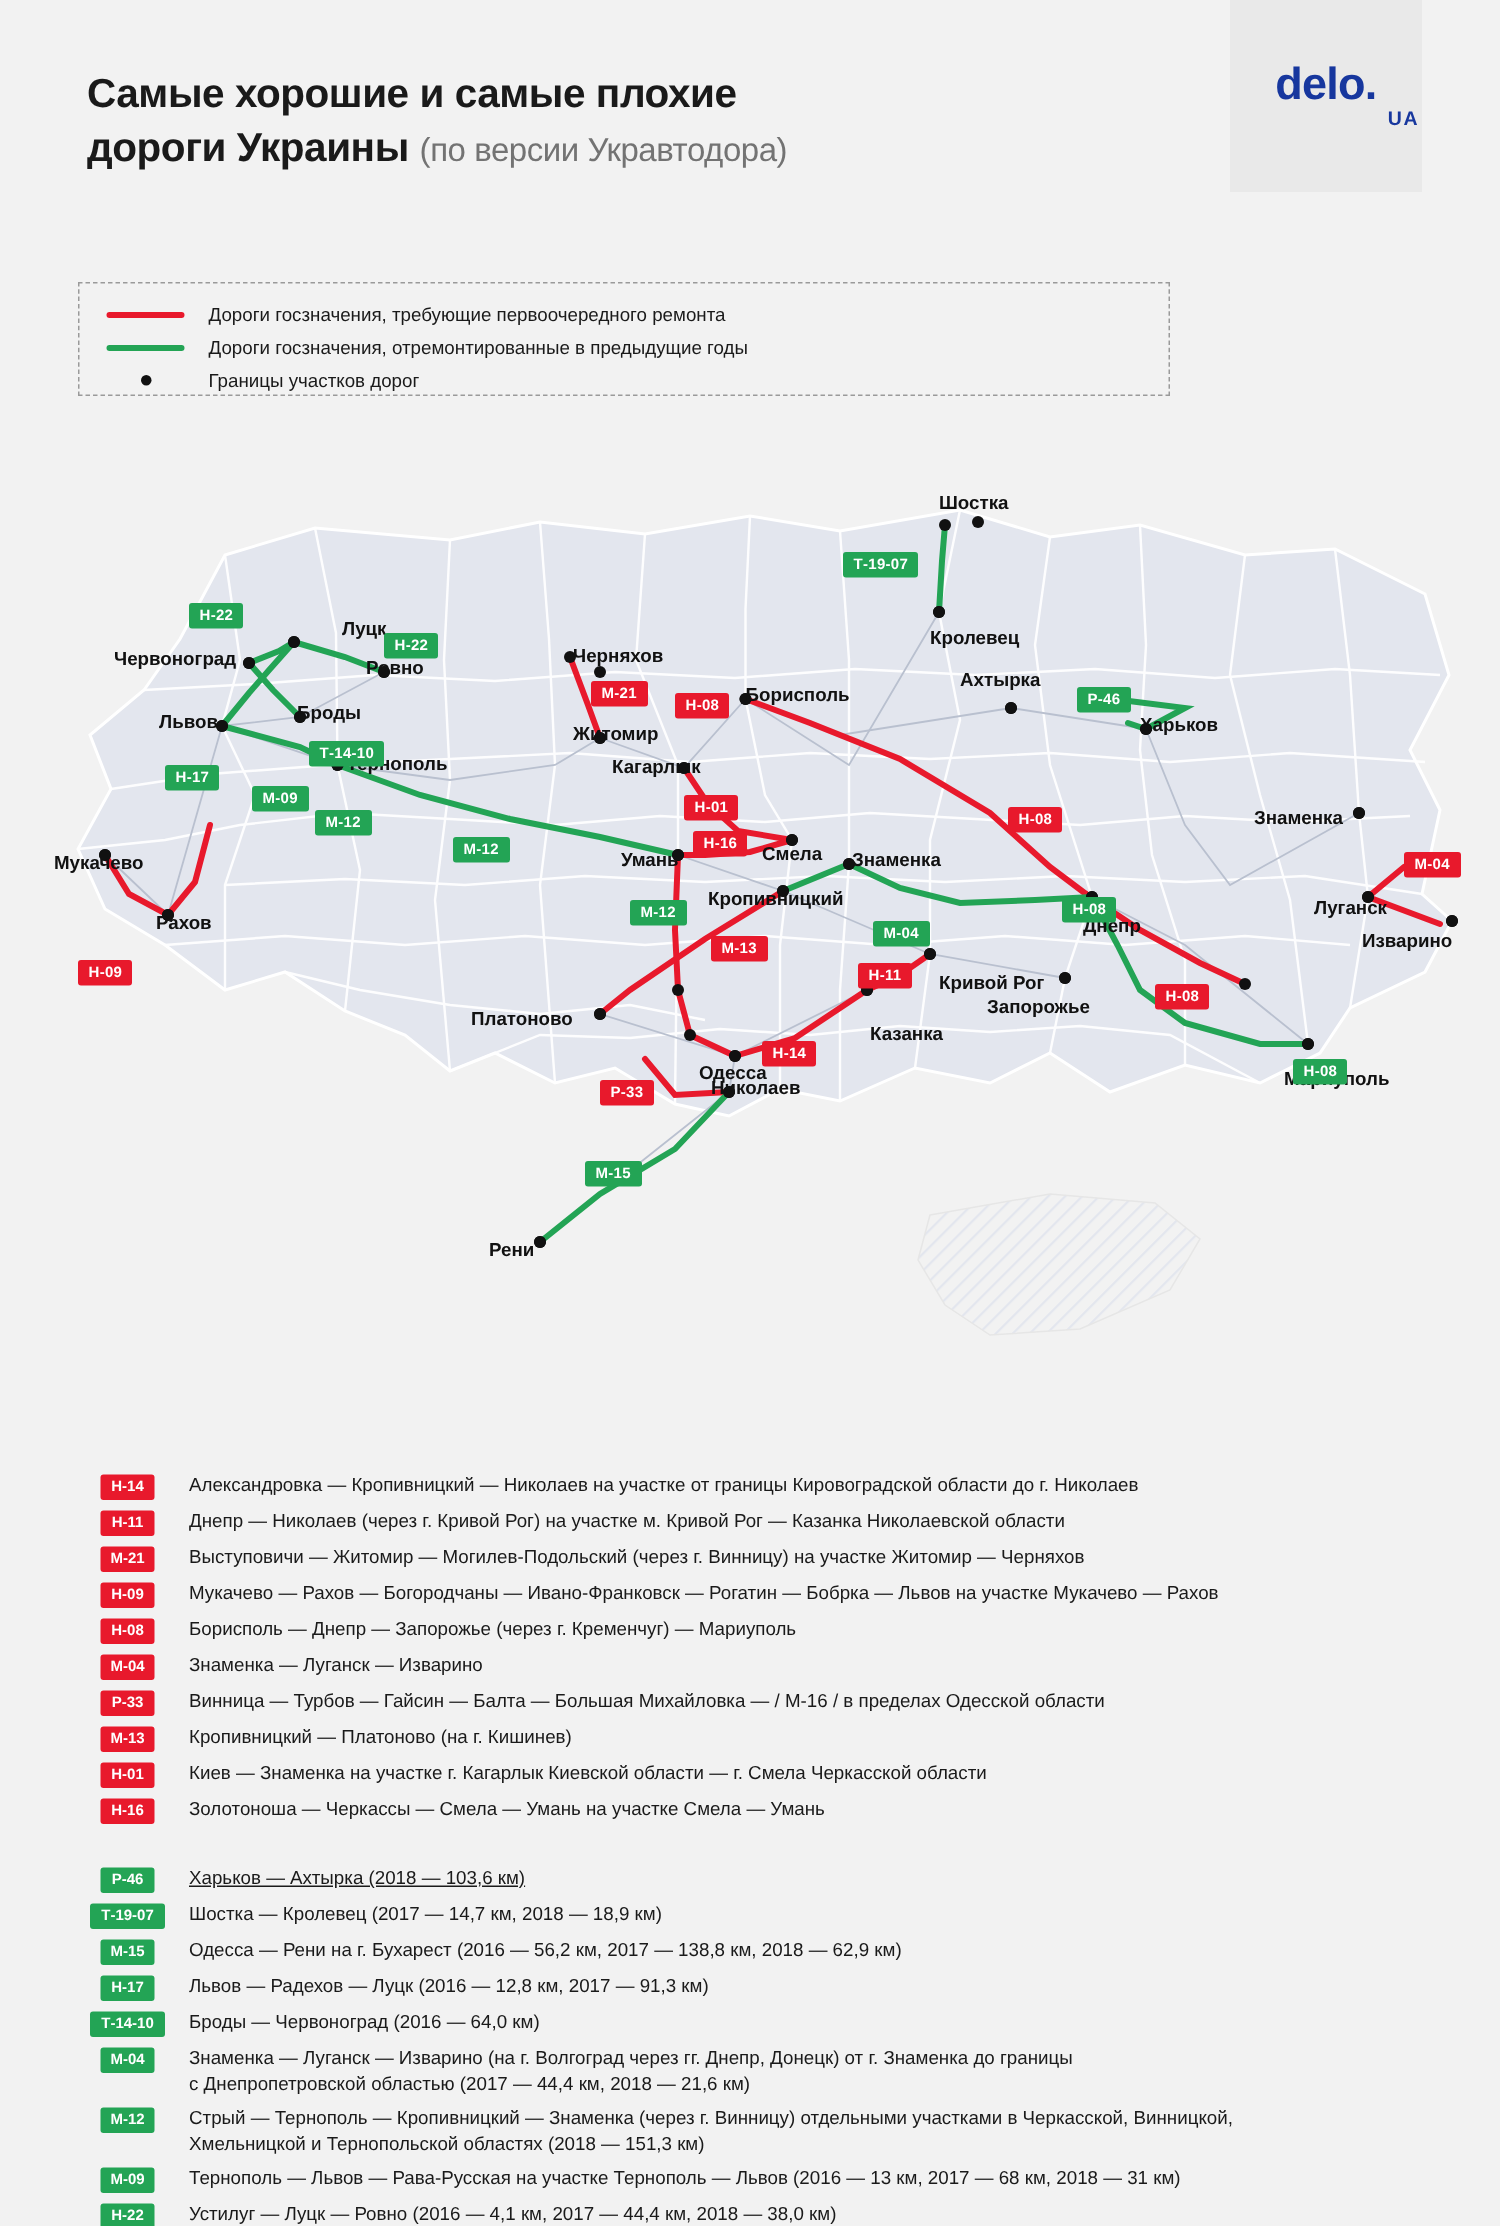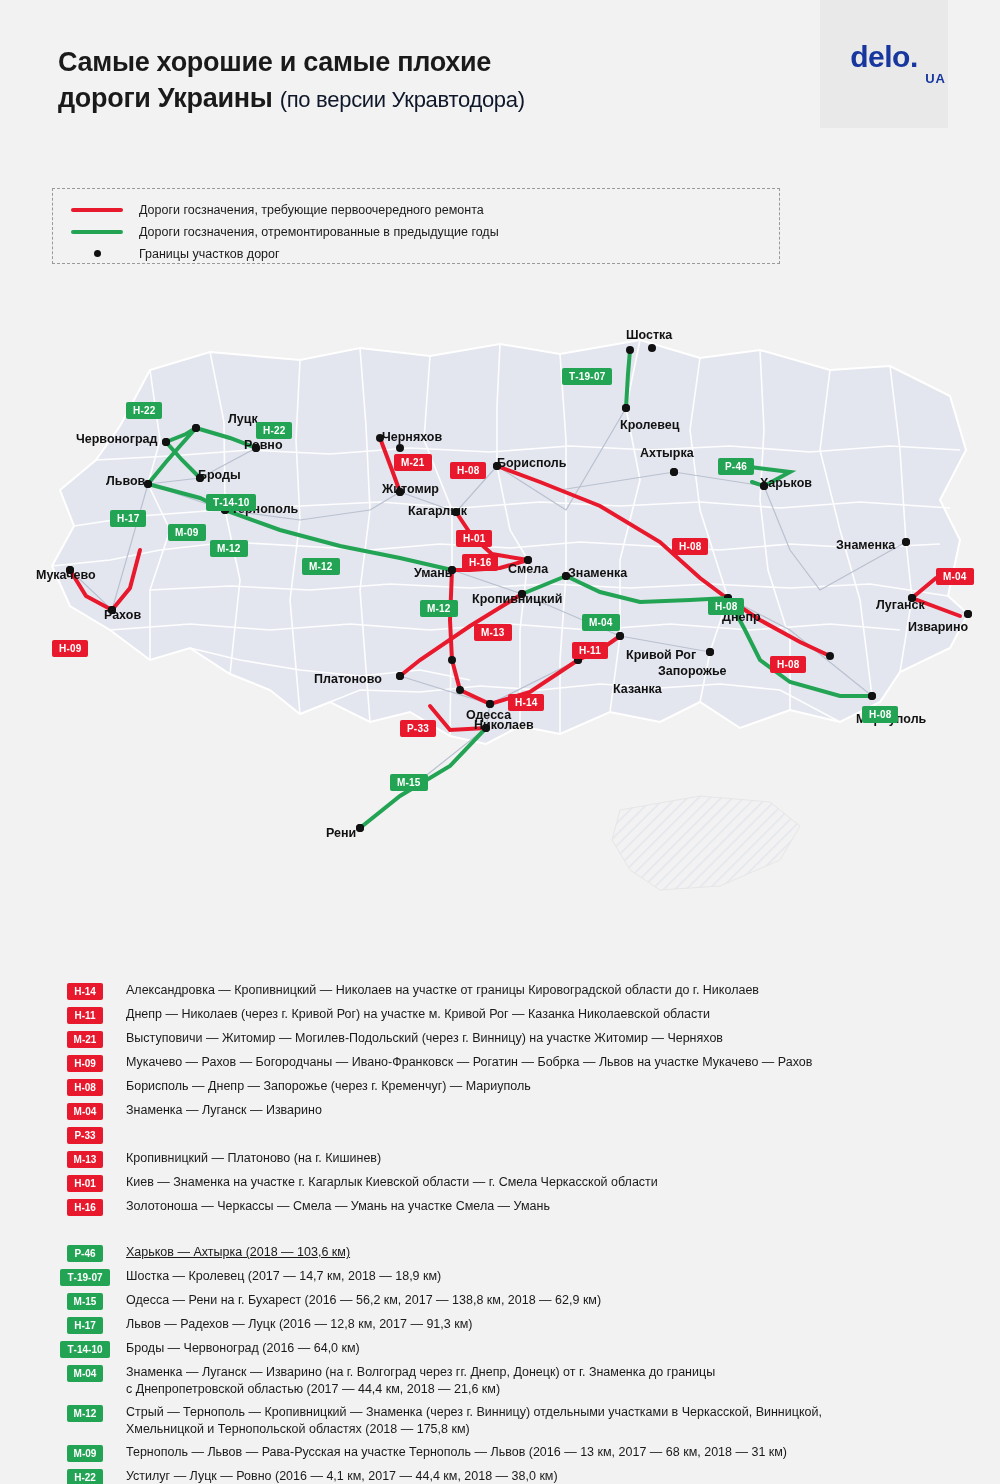--- a/index.html
+++ b/index.html
@@ -22,21 +22,21 @@
   .title-line {
     font-size: 27px;
     font-weight: bold;
     color: #1a1a1a;
     line-height: 36px;
     letter-spacing: -0.3px;
   }
   .title-sub {
     font-size: 22px;
     font-weight: normal;
-    color: #0f172a;
+    color: #737373;
   }
 
   .logo-box {
     position: absolute;
     top: 0; left: 820px;
     width: 128px; height: 128px;
     background: #e9e9e9;
     display: flex;
     align-items: center;
     justify-content: center;
@@ -369,21 +369,21 @@
         <div class="city-label" style="left: 722px; top: 280px;">Днепр</div>
         <div class="city-dot" style="left: 112px; top: 280px;"></div>
         <div class="city-label" style="left: 104px; top: 278px;">Рахов</div>
         <div class="city-dot" style="left: 968px; top: 284px;"></div>
         <div class="city-label" style="left: 908px; top: 290px;">Изварино</div>
         <div class="city-dot" style="left: 620px; top: 306px;"></div>
         <div class="city-label" style="left: 626px; top: 318px;">Кривой Рог</div>
         <div class="city-dot" style="left: 710px; top: 322px;"></div>
         <div class="city-label" style="left: 658px; top: 334px;">Запорожье</div>
         <div class="city-dot" style="left: 578px; top: 330px;"></div>
-        <div class="city-label" style="left: 613px; top: 352px;">Казанка</div>
+        <div class="city-label" style="left: 580px; top: 352px;">Казанка</div>
         <div class="city-dot" style="left: 400px; top: 346px;"></div>
         <div class="city-label" style="left: 314px; top: 342px;">Платоново</div>
         <div class="city-dot" style="left: 872px; top: 366px;"></div>
         <div class="city-label" style="left: 856px; top: 382px;">Мариуполь</div>
         <div class="city-dot" style="left: 490px; top: 374px;"></div>
         <div class="city-label" style="left: 474px; top: 388px;">Николаев</div>
         <div class="city-dot" style="left: 486px; top: 398px;"></div>
         <div class="city-label" style="left: 466px; top: 378px;">Одесса</div>
         <div class="city-dot" style="left: 360px; top: 498px;"></div>
         <div class="city-label" style="left: 326px; top: 496px;">Рени</div>
@@ -453,20 +453,21 @@
         <div class="list-row">
           <div class="badge-cell">
             <span class="list-badge red">М-04</span>
           </div>
           <div class="list-text" style="white-space: pre-line;">Знаменка — Луганск — Изварино</div>
         </div>
         <div class="list-row">
           <div class="badge-cell">
             <span class="list-badge red">Р-33</span>
           </div>
+          <div class="list-text" style="white-space: pre-line;">Винница — Турбов — Гайсин — Балта — Большая Михайловка — / М-16 / в пределах Одесской области</div>
         </div>
         <div class="list-row">
           <div class="badge-cell">
             <span class="list-badge red">М-13</span>
           </div>
           <div class="list-text" style="white-space: pre-line;">Кропивницкий — Платоново (на г. Кишинев)</div>
         </div>
         <div class="list-row">
           <div class="badge-cell">
             <span class="list-badge red">Н-01</span>
@@ -517,21 +518,21 @@
             <span class="list-badge green">М-04</span>
           </div>
           <div class="list-text" style="white-space: pre-line;">Знаменка — Луганск — Изварино (на г. Волгоград через гг. Днепр, Донецк) от г. Знаменка до границы
 с Днепропетровской областью (2017 — 44,4 км, 2018 — 21,6 км)</div>
         </div>
         <div class="list-row">
           <div class="badge-cell">
             <span class="list-badge green">М-12</span>
           </div>
           <div class="list-text" style="white-space: pre-line;">Стрый — Тернополь — Кропивницкий — Знаменка (через г. Винницу) отдельными участками в Черкасской, Винницкой,
-Хмельницкой и Тернопольской областях (2018 — 175,8 км)</div>
+Хмельницкой и Тернопольской областях (2018 — 151,3 км)</div>
         </div>
         <div class="list-row">
           <div class="badge-cell">
             <span class="list-badge green">М-09</span>
           </div>
           <div class="list-text" style="white-space: pre-line;">Тернополь — Львов — Рава-Русская на участке Тернополь — Львов (2016 — 13 км, 2017 — 68 км, 2018 — 31 км)</div>
         </div>
         <div class="list-row">
           <div class="badge-cell">
             <span class="list-badge green">Н-22</span>

